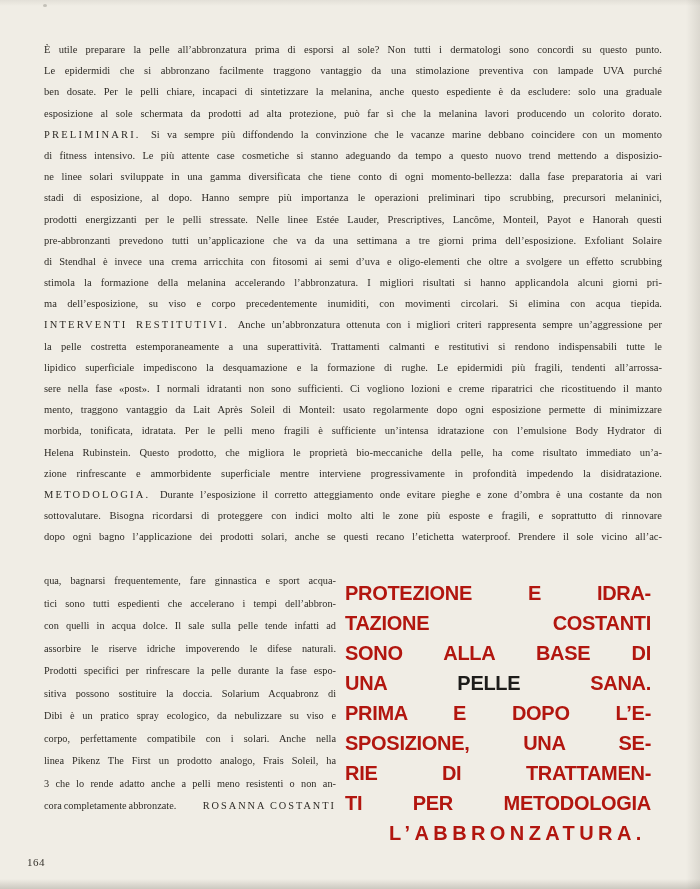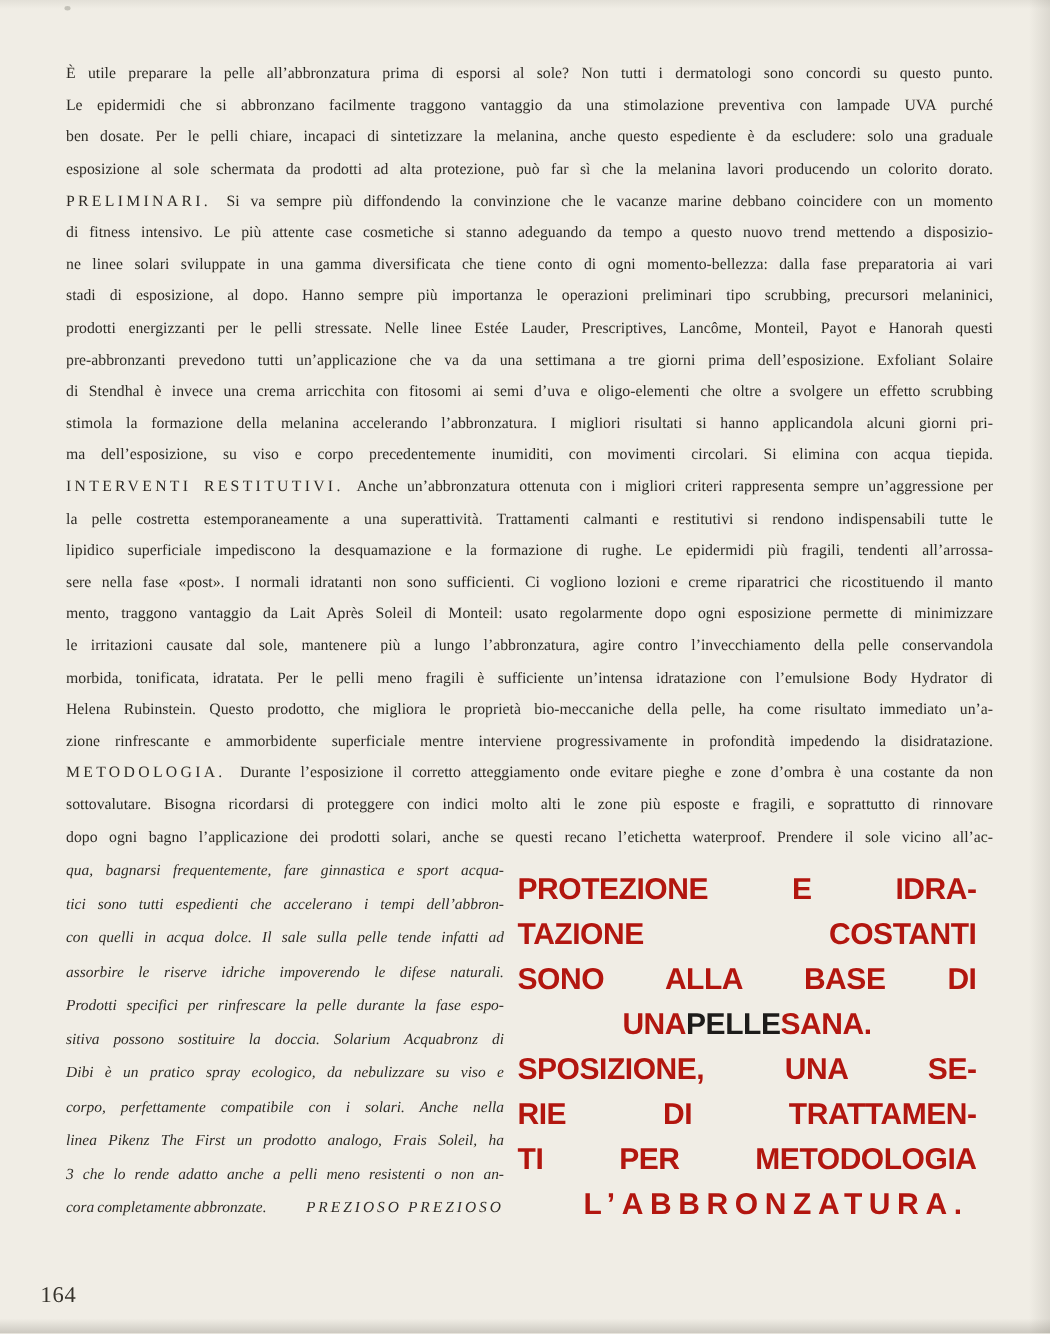--- a/index.html
+++ b/index.html
@@ -27,45 +27,44 @@
 
   
   .leftcol { position:absolute; left:44px; top:570px; width:292px; }
   .ll {
     font-family:"Liberation Serif", serif;
     font-size:10.3px;
     color:#2e2b26;
     line-height:22.5px; height:22.5px;
     text-align:justify; text-align-last:justify;
     word-spacing:-0.6px;
-    font-style:italic;
   }
   .ll.lastline { display:flex; justify-content:space-between; align-items:flex-start; }
   .author { letter-spacing:2px; }
 
   
   .quote { position:absolute; left:345px; top:578px; width:306px; }
   .ql {
     font-family:"Liberation Sans", sans-serif;
     font-weight:700;
     font-size:20px;
     line-height:30px; height:30px;
     color:#b2160f;
     letter-spacing:-0.3px;
     text-align:justify; text-align-last:justify;
     white-space:nowrap;
   }
-  .ql.mixed { display:flex; justify-content:center; align-items:baseline; }
+  .ql.mixed { display:flex; justify-content:space-between; align-items:baseline; }
   .ql .black-word { color:#1d1c1a; }
   .ql.spread { letter-spacing:4.4px;margin-left:44px; }
 
   .pagenum {
     position:absolute; left:27px; top:856px;
     font-family:"Liberation Serif", serif;
-    font-size:15px; color:#36332c; letter-spacing:0.5px;
+    font-size:11px; color:#36332c; letter-spacing:0.5px;
   }
 
   
   .speck { position:absolute; left:43px; top:4px; width:4px; height:3px;
            background:#b9b6ae; border-radius:50%; opacity:0.8; }
   .edge-bottom { position:absolute; left:0; right:0; bottom:0; height:10px;
     background:linear-gradient(to bottom, rgba(110,105,95,0), rgba(110,105,95,0.28)); }
   .edge-right { position:absolute; top:0; bottom:0; right:0; width:14px;
     background:linear-gradient(to right, rgba(110,105,95,0), rgba(110,105,95,0.16)); }
   .edge-top { position:absolute; left:0; right:0; top:0; height:6px;
@@ -90,21 +89,20 @@
     <div class="fl">prodotti energizzanti per le pelli stressate. Nelle linee Estée Lauder, Prescriptives, Lancôme, Monteil, Payot e Hanorah questi</div>
     <div class="fl">pre-abbronzanti prevedono tutti un’applicazione che va da una settimana a tre giorni prima dell’esposizione. Exfoliant Solaire</div>
     <div class="fl">di Stendhal è invece una crema arricchita con fitosomi ai semi d’uva e oligo-elementi che oltre a svolgere un effetto scrubbing</div>
     <div class="fl">stimola la formazione della melanina accelerando l’abbronzatura. I migliori risultati si hanno applicandola alcuni giorni pri-</div>
     <div class="fl">ma dell’esposizione, su viso e corpo precedentemente inumiditi, con movimenti circolari. Si elimina con acqua tiepida.</div>
     <div class="fl"><span class="sec">INTERVENTI RESTITUTIVI.</span> <span>Anche un’abbronzatura ottenuta con i migliori criteri rappresenta sempre un’aggressione per</span></div>
     <div class="fl">la pelle costretta estemporaneamente a una superattività. Trattamenti calmanti e restitutivi si rendono indispensabili tutte le</div>
     <div class="fl">lipidico superficiale impediscono la desquamazione e la formazione di rughe. Le epidermidi più fragili, tendenti all’arrossa-</div>
     <div class="fl">sere nella fase «post». I normali idratanti non sono sufficienti. Ci vogliono lozioni e creme riparatrici che ricostituendo il manto</div>
     <div class="fl">mento, traggono vantaggio da Lait Après Soleil di Monteil: usato regolarmente dopo ogni esposizione permette di minimizzare</div>
-    <div class="fl">le irritazioni causate dal sole, mantenere più a lungo l’abbronzatura, agire contro l’invecchiamento della pelle conservandola</div>
     <div class="fl">morbida, tonificata, idratata. Per le pelli meno fragili è sufficiente un’intensa idratazione con l’emulsione Body Hydrator di</div>
     <div class="fl">Helena Rubinstein. Questo prodotto, che migliora le proprietà bio-meccaniche della pelle, ha come risultato immediato un’a-</div>
     <div class="fl">zione rinfrescante e ammorbidente superficiale mentre interviene progressivamente in profondità impedendo la disidratazione.</div>
     <div class="fl"><span class="sec">METODOLOGIA.</span> <span>Durante l’esposizione il corretto atteggiamento onde evitare pieghe e zone d’ombra è una costante da non</span></div>
     <div class="fl">sottovalutare. Bisogna ricordarsi di proteggere con indici molto alti le zone più esposte e fragili, e soprattutto di rinnovare</div>
     <div class="fl">dopo ogni bagno l’applicazione dei prodotti solari, anche se questi recano l’etichetta waterproof. Prendere il sole vicino all’ac-</div>
   </div>
 
   <div class="leftcol">
     <div class="ll">qua, bagnarsi frequentemente, fare ginnastica e sport acqua-</div>
@@ -112,33 +110,34 @@
     <div class="ll">con quelli in acqua dolce. Il sale sulla pelle tende infatti ad</div>
     <div class="ll">assorbire le riserve idriche impoverendo le difese naturali.</div>
     <div class="ll">Prodotti specifici per rinfrescare la pelle durante la fase espo-</div>
     <div class="ll">sitiva possono sostituire la doccia. Solarium Acquabronz di</div>
     <div class="ll">Dibi è un pratico spray ecologico, da nebulizzare su viso e</div>
     <div class="ll">corpo, perfettamente compatibile con i solari. Anche nella</div>
     <div class="ll">linea Pikenz The First un prodotto analogo, Frais Soleil, ha</div>
     <div class="ll">3 che lo rende adatto anche a pelli meno resistenti o non an-</div>
     <div class="ll lastline">
       <span>cora completamente abbronzate.</span>
-      <span class="author">PREZIOSO PREZIOSO</span>
+      <span class="author">ROSANNA COSTANTI</span>
     </div>
   </div>
 
   <div class="quote">
     <div class="ql">PROTEZIONE E IDRA-</div>
     <div class="ql">TAZIONE COSTANTI</div>
     <div class="ql">SONO ALLA BASE DI</div>
     <div class="ql mixed">
       <span>UNA</span>
       <span class="black-word">PELLE</span>
       <span>SANA.</span>
     </div>
+    <div class="ql">PRIMA E DOPO L’E-</div>
     <div class="ql">SPOSIZIONE, UNA SE-</div>
     <div class="ql">RIE DI TRATTAMEN-</div>
     <div class="ql">TI PER METODOLOGIA</div>
     <div class="ql spread">L’ABBRONZATURA.</div>
   </div>
 
   <div class="pagenum">164</div>
 
   <div class="edge-top"></div>
   <div class="edge-right"></div>

